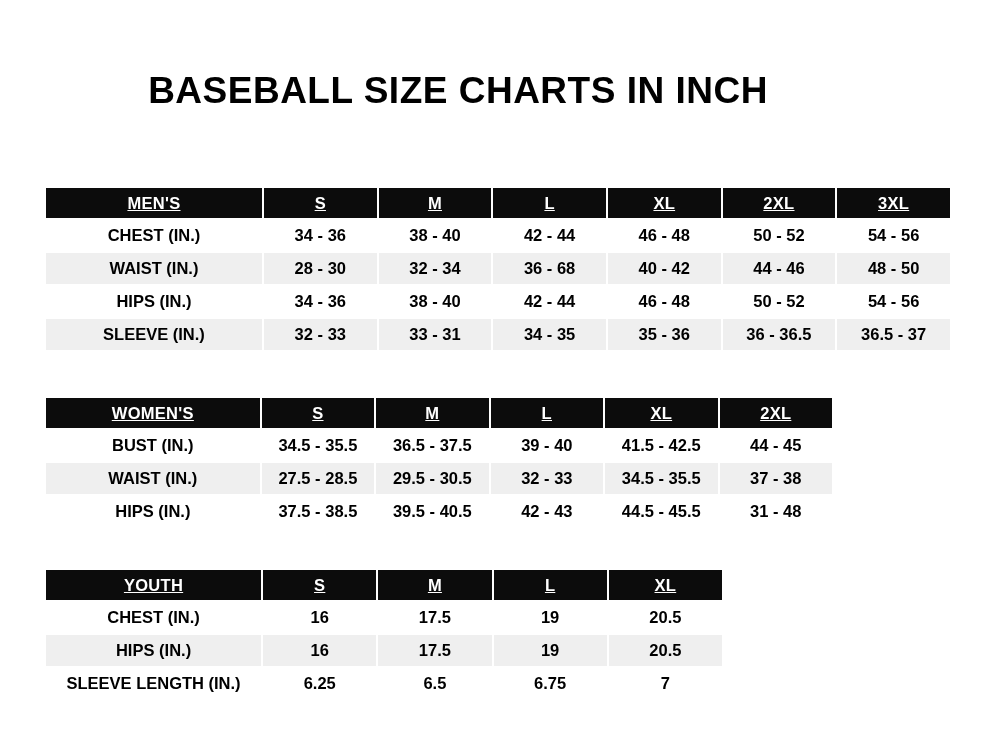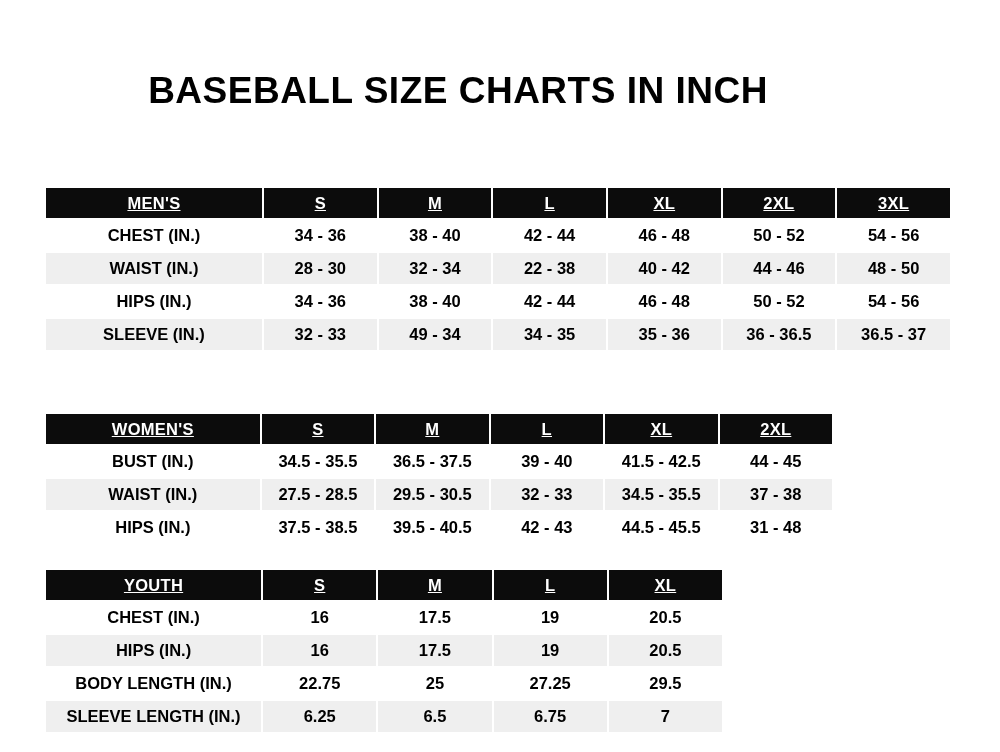--- a/index.html
+++ b/index.html
@@ -74,21 +74,20 @@
     position: absolute;
     top: 186px;
     left: 44px;
     width: 908px;
   }
   #women-table {
     position: absolute;
     top: 396px;
     left: 44px;
     width: 790px;
-    margin-top: 16px;
   }
   #youth-table {
     position: absolute;
     top: 568px;
     left: 44px;
     width: 680px;
   }
 
   
   #men-table col.lbl { width: 211px; }
@@ -135,38 +134,38 @@
         <td>38 - 40</td>
         <td>42 - 44</td>
         <td>46 - 48</td>
         <td>50 - 52</td>
         <td>54 - 56</td>
       </tr>
       <tr>
         <td class="rowlabel">WAIST (IN.)</td>
         <td>28 - 30</td>
         <td>32 - 34</td>
-        <td>22 - 38</td>
+        <td>36 - 68</td>
         <td>40 - 42</td>
         <td>44 - 46</td>
         <td>48 - 50</td>
       </tr>
       <tr>
         <td class="rowlabel">HIPS (IN.)</td>
         <td>34 - 36</td>
         <td>38 - 40</td>
         <td>42 - 44</td>
         <td>46 - 48</td>
         <td>50 - 52</td>
         <td>54 - 56</td>
       </tr>
       <tr>
         <td class="rowlabel">SLEEVE (IN.)</td>
         <td>32 - 33</td>
-        <td>49 - 34</td>
+        <td>33 - 31</td>
         <td>34 - 35</td>
         <td>35 - 36</td>
         <td>36 - 36.5</td>
         <td>36.5 - 37</td>
       </tr>
     </tbody>
   </table>
 
   <table id="women-table">
     <colgroup>
@@ -241,27 +240,20 @@
         <td>20.5</td>
       </tr>
       <tr>
         <td class="rowlabel">HIPS (IN.)</td>
         <td>16</td>
         <td>17.5</td>
         <td>19</td>
         <td>20.5</td>
       </tr>
       <tr>
-        <td class="rowlabel">BODY LENGTH (IN.)</td>
-        <td>22.75</td>
-        <td>25</td>
-        <td>27.25</td>
-        <td>29.5</td>
-      </tr>
-      <tr>
         <td class="rowlabel">SLEEVE LENGTH (IN.)</td>
         <td>6.25</td>
         <td>6.5</td>
         <td>6.75</td>
         <td>7</td>
       </tr>
     </tbody>
   </table>
 
 </div>

